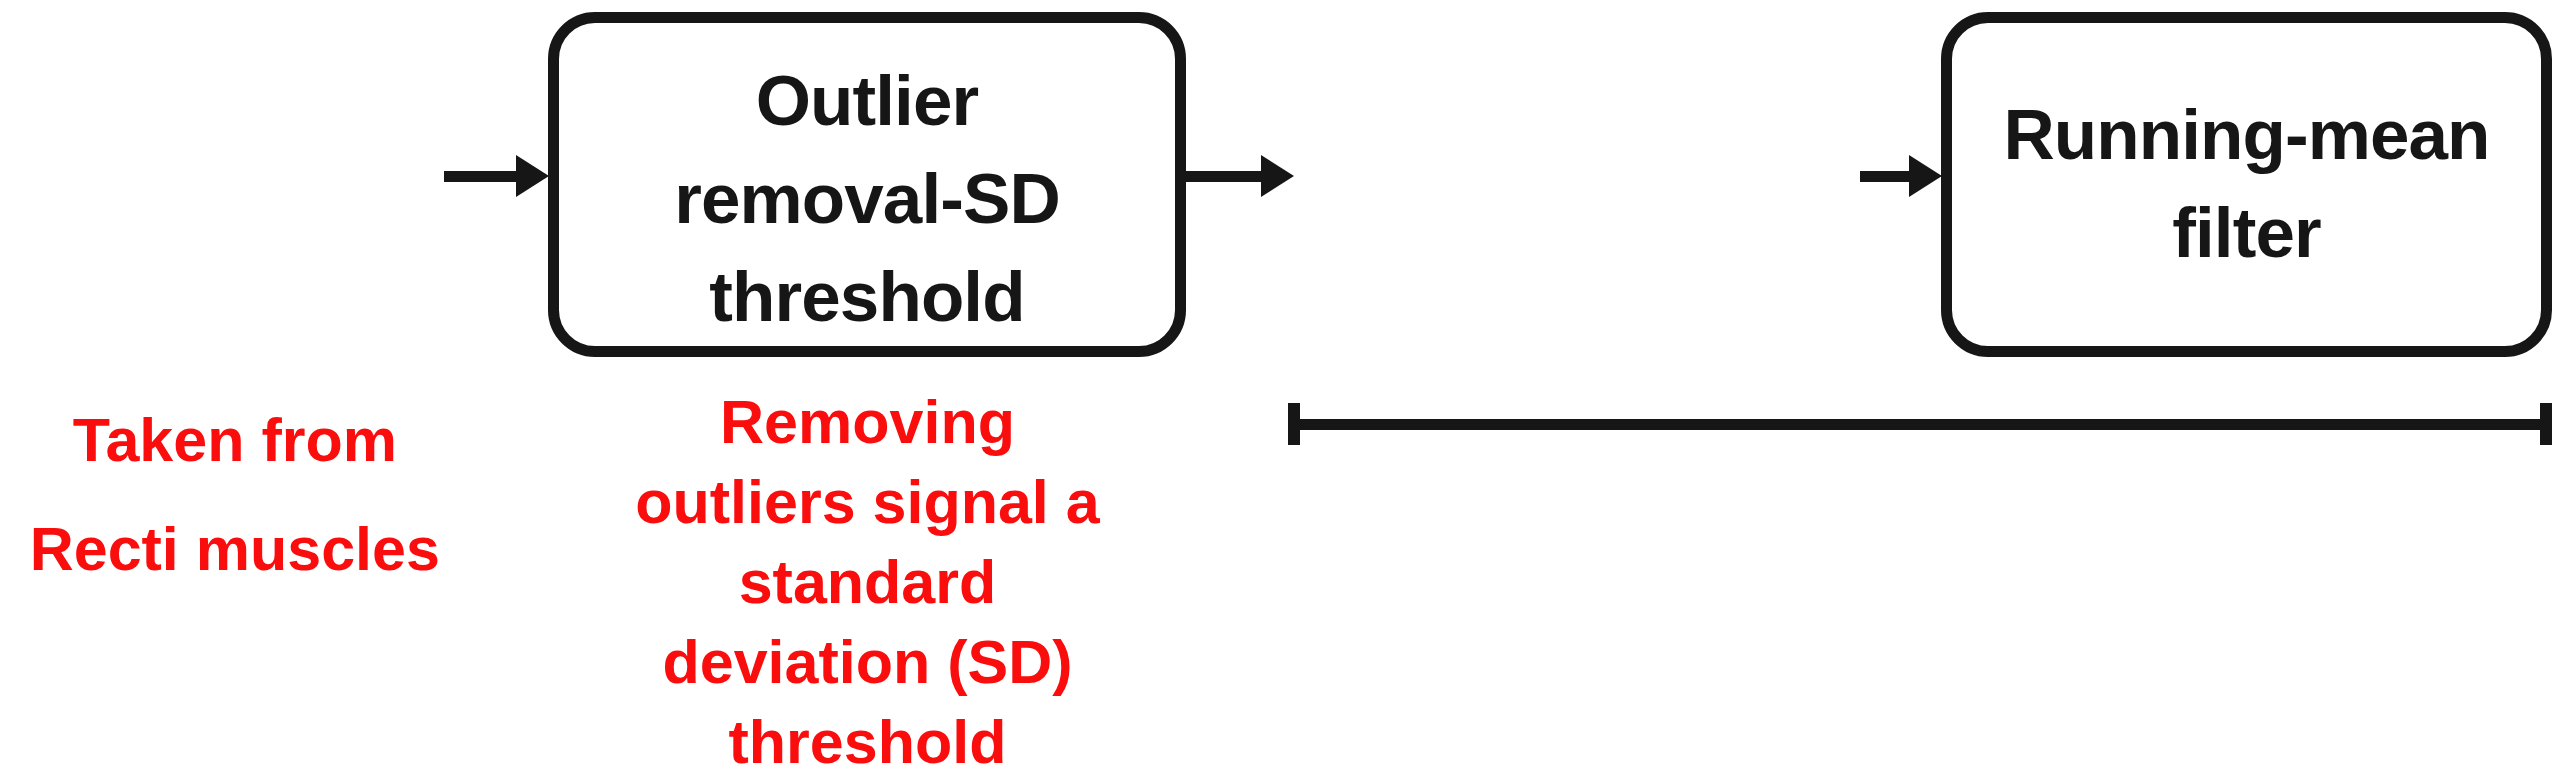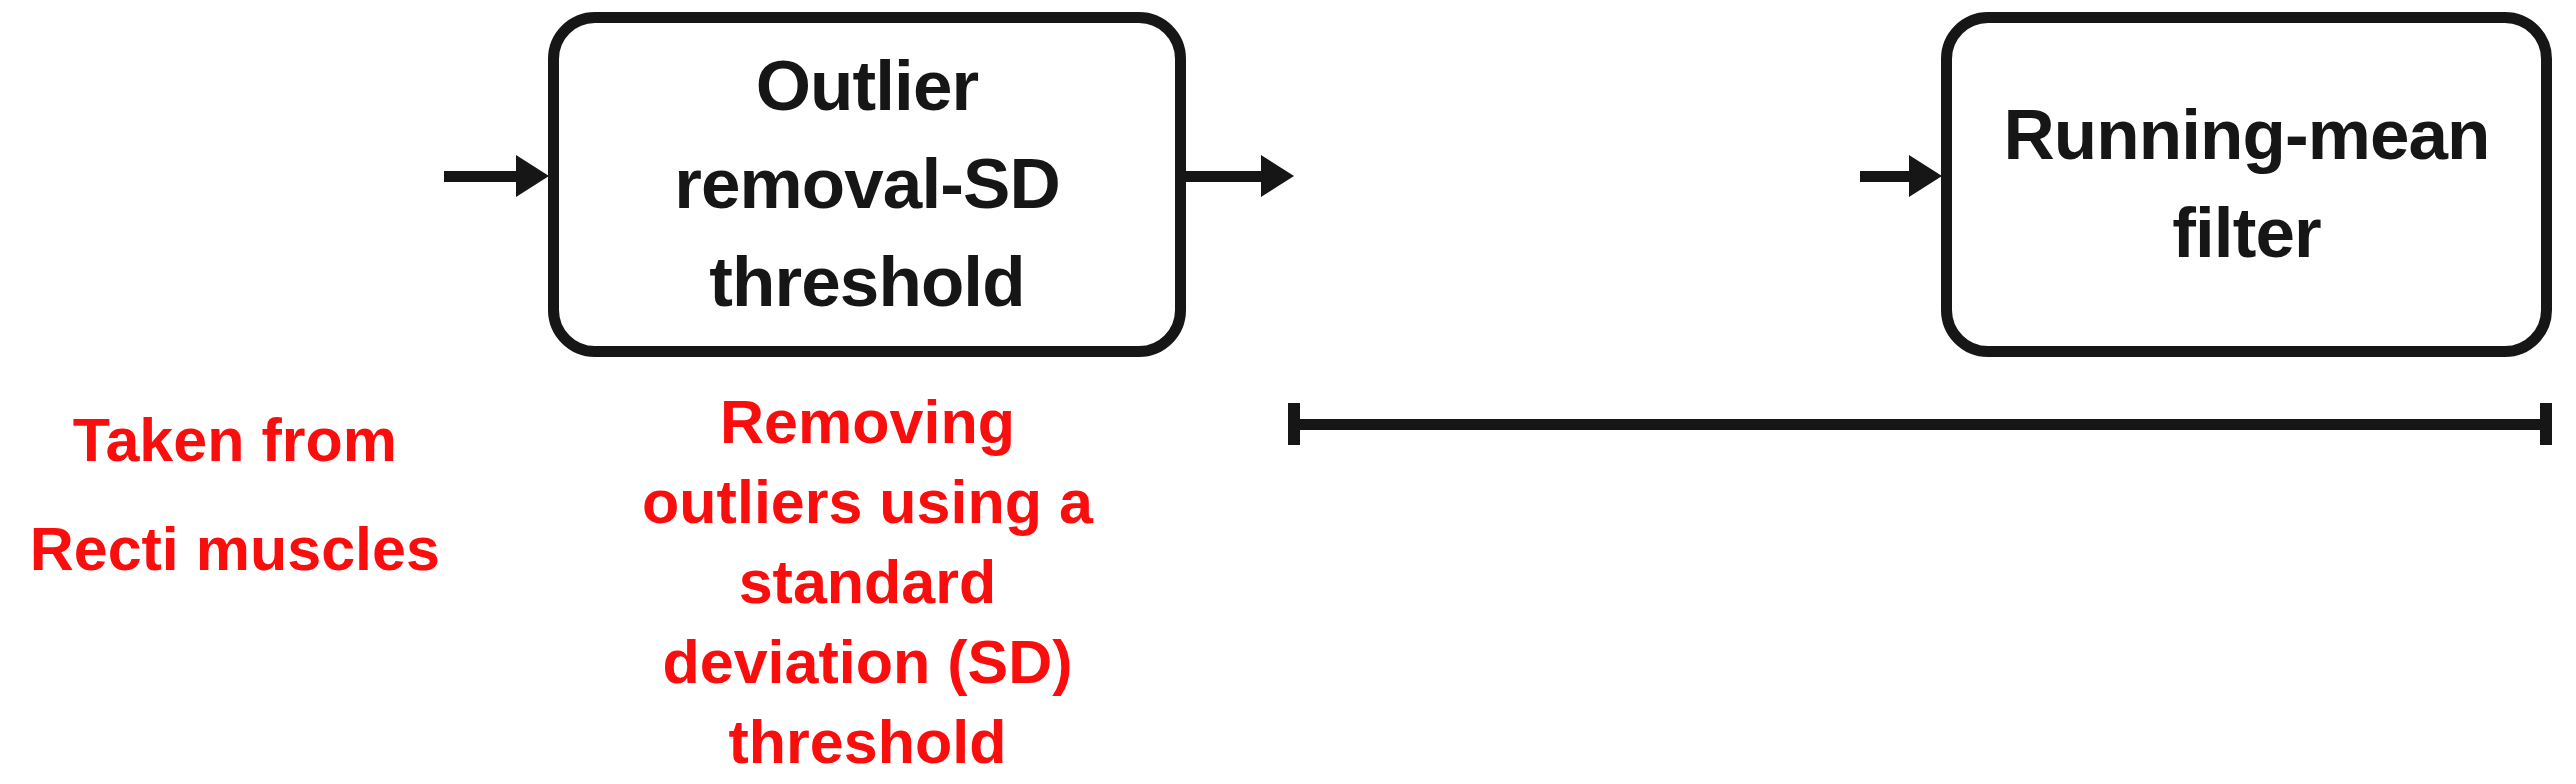--- a/index.html
+++ b/index.html
@@ -22,21 +22,21 @@
   .box-label{
     white-space:pre;
     text-align:center;
     font-weight:700;
     font-size:71px;
     line-height:98px;
     color:#161616;
     letter-spacing:-0.9px;
   }
   #box-raw-emg{left:16.4px;width:431px;}
-  #box-outlier{left:548px;width:638px;}
+  #box-outlier{left:548px;width:638px;align-items:flex-end;}
   #box-rectification{left:1294px;width:570px;}
   #box-running-mean{left:1941px;width:611px;}
 
   .arrow-shaft{
     position:absolute;top:171px;height:11px;
     background:#161616;
   }
   .arrow-head{
     position:absolute;top:155px;
     width:0;height:0;
@@ -108,20 +108,20 @@
   <div class="bracket">
     <div class="bracket-tick left"></div>
     <div class="bracket-line"></div>
     <div class="bracket-tick right"></div>
   </div>
 
   <div class="annotation" id="annotation-raw-emg">Taken from
 Recti muscles</div>
 
   <div class="annotation" id="annotation-outlier">Removing
-outliers using a
+outliers signal a
 standard
 deviation (SD)
 threshold</div>
 
 
 </div>
 
 
 </body></html>

